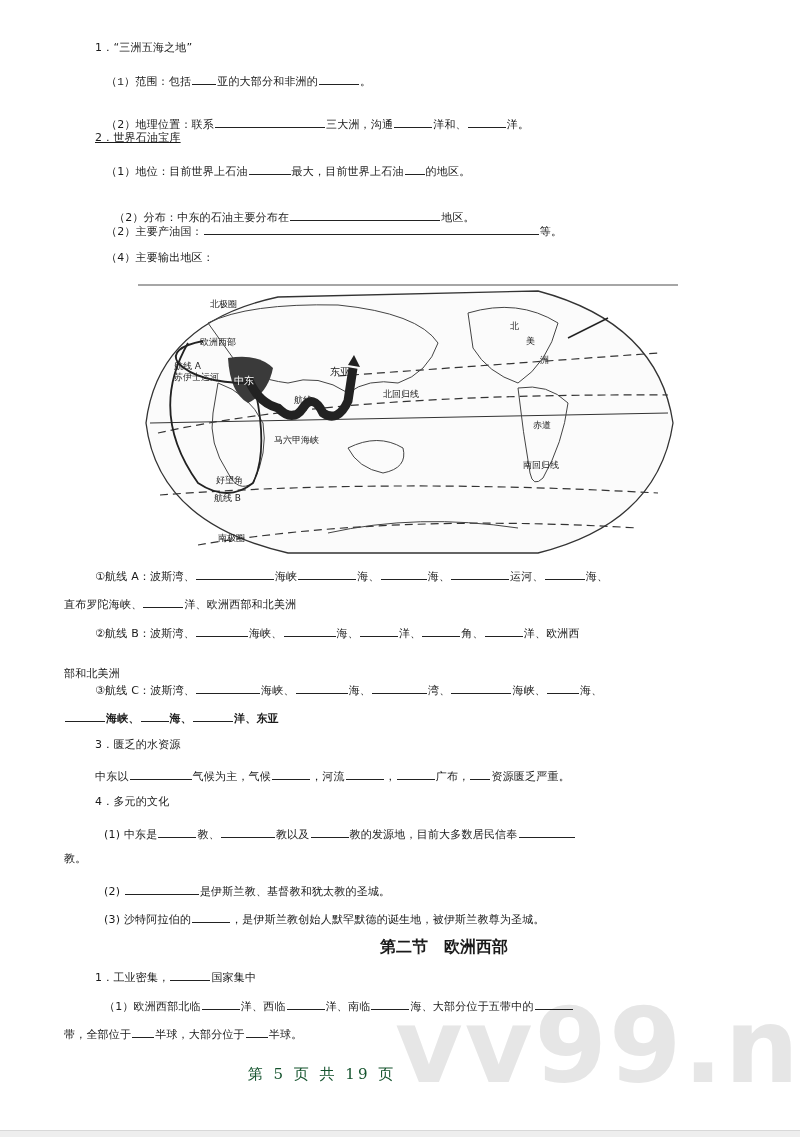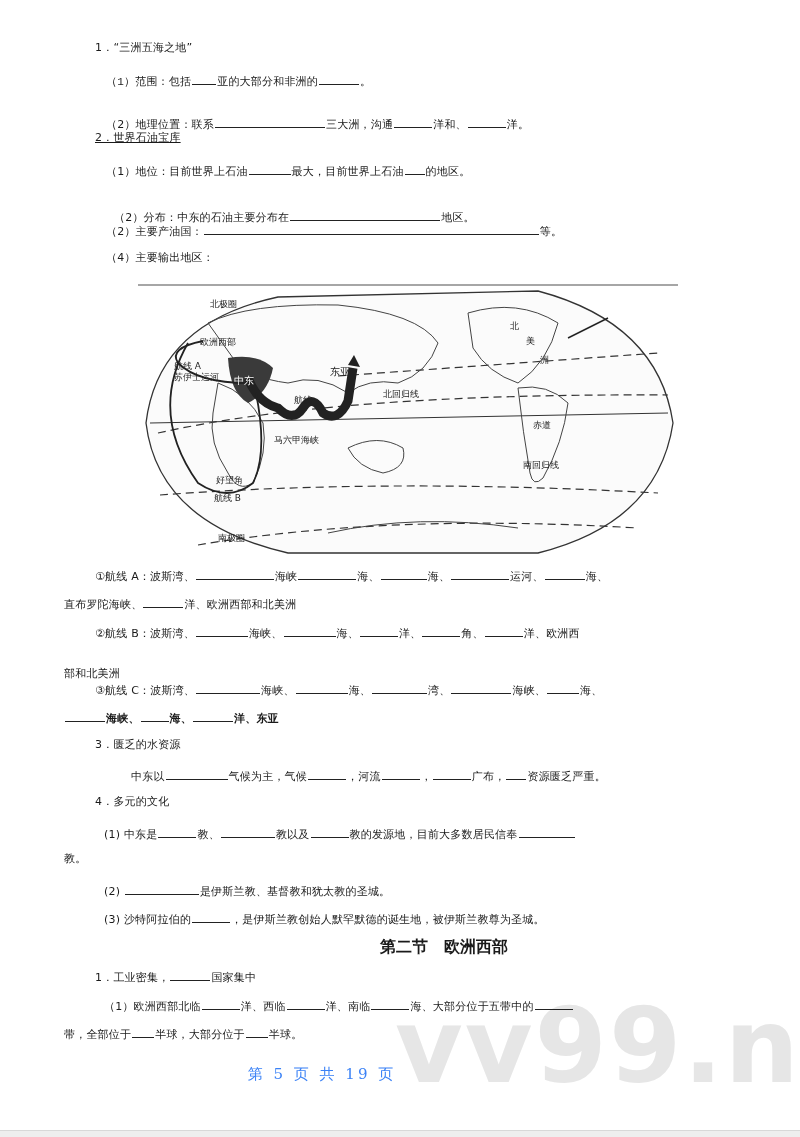--- a/index.html
+++ b/index.html
@@ -3,21 +3,21 @@
 <meta charset="utf-8">
 <style>
   html, body { margin: 0; padding: 0; }
   body {
     width: 800px; height: 1137px; background: #ffffff; position: relative; overflow: hidden;
     font-family: "DejaVu Sans", "Liberation Sans", sans-serif; color: #1a1a1a;
   }
   .line { position: absolute; left: 0; font-size: 11px; white-space: nowrap; letter-spacing: 0.2px; }
   .blank { display: inline-block; border-bottom: 1px solid #222; height: 14px; vertical-align: baseline; margin: 0 1px; }
   .section-title { position: absolute; left: 0; width: 800px; text-align: center; font-weight: bold; font-size: 16px; padding-left: 44px; }
-  .footer { position: absolute; top: 1065px; left: 0; width: 644px; text-align: center; font-family: "DejaVu Serif", "Liberation Serif", serif; font-size: 15px; color: #3b82f6; letter-spacing: 3px; }
+  .footer { position: absolute; top: 1065px; left: 0; width: 644px; text-align: center; font-family: "DejaVu Serif", "Liberation Serif", serif; font-size: 15px; color: #14532d; letter-spacing: 3px; }
   .watermark { position: absolute; left: 395px; top: 985px; font-family: "DejaVu Sans", sans-serif; font-weight: bold; font-size: 104px; color: #e6e6e6; letter-spacing: 2px; z-index: 0; }
   .bottom-bar { position: absolute; left: 0; top: 1130px; width: 800px; height: 7px; background: #eeeeee; border-top: 1px solid #d8d8d8; }
   .map { position: absolute; left: 138px; top: 283px; width: 540px; height: 275px; }
   .content { position: relative; z-index: 1; }
 </style>
 </head>
 <body>
 
 <div class="watermark">vv99.net</div>
 
@@ -106,21 +106,21 @@
     <span>部和北美洲</span>
   </div>
   <div class="line" style="top:679px;left:95px;">
     <span>③航线 C：波斯湾、</span><span class="blank" style="width:64px"></span><span>海峡、</span><span class="blank" style="width:52px"></span><span>海、</span><span class="blank" style="width:55px"></span><span>湾、</span><span class="blank" style="width:60px"></span><span>海峡、</span><span class="blank" style="width:32px"></span><span>海、</span>
   </div>
   <div class="line" style="top:707px;left:64px;font-weight:bold;">
     <span class="blank" style="width:40px"></span><span>海峡、</span><span class="blank" style="width:28px"></span><span>海、</span><span class="blank" style="width:40px"></span><span>洋、东亚</span>
   </div>
 
   <div class="line" style="top:737px;left:95px;">3．匮乏的水资源</div>
-  <div class="line" style="top:765px;left:95px;margin-left:36px;">
+  <div class="line" style="top:765px;left:95px;">
     <span>中东以</span><span class="blank" style="width:62px"></span><span>气候为主，气候</span><span class="blank" style="width:38px"></span><span>，河流</span><span class="blank" style="width:38px"></span><span>，</span><span class="blank" style="width:38px"></span><span>广布，</span><span class="blank" style="width:20px"></span><span>资源匮乏严重。</span>
   </div>
 
   <div class="line" style="top:794px;left:95px;">4．多元的文化</div>
   <div class="line" style="top:823px;left:104px;">
     <span>(1) 中东是</span><span class="blank" style="width:38px"></span><span>教、</span><span class="blank" style="width:54px"></span><span>教以及</span><span class="blank" style="width:38px"></span><span>教的发源地，目前大多数居民信奉</span><span class="blank" style="width:56px"></span>
   </div>
   <div class="line" style="top:851px;left:64px;">教。</div>
   <div class="line" style="top:880px;left:104px;">
     <span>(2) </span><span class="blank" style="width:74px"></span><span>是伊斯兰教、基督教和犹太教的圣城。</span>

